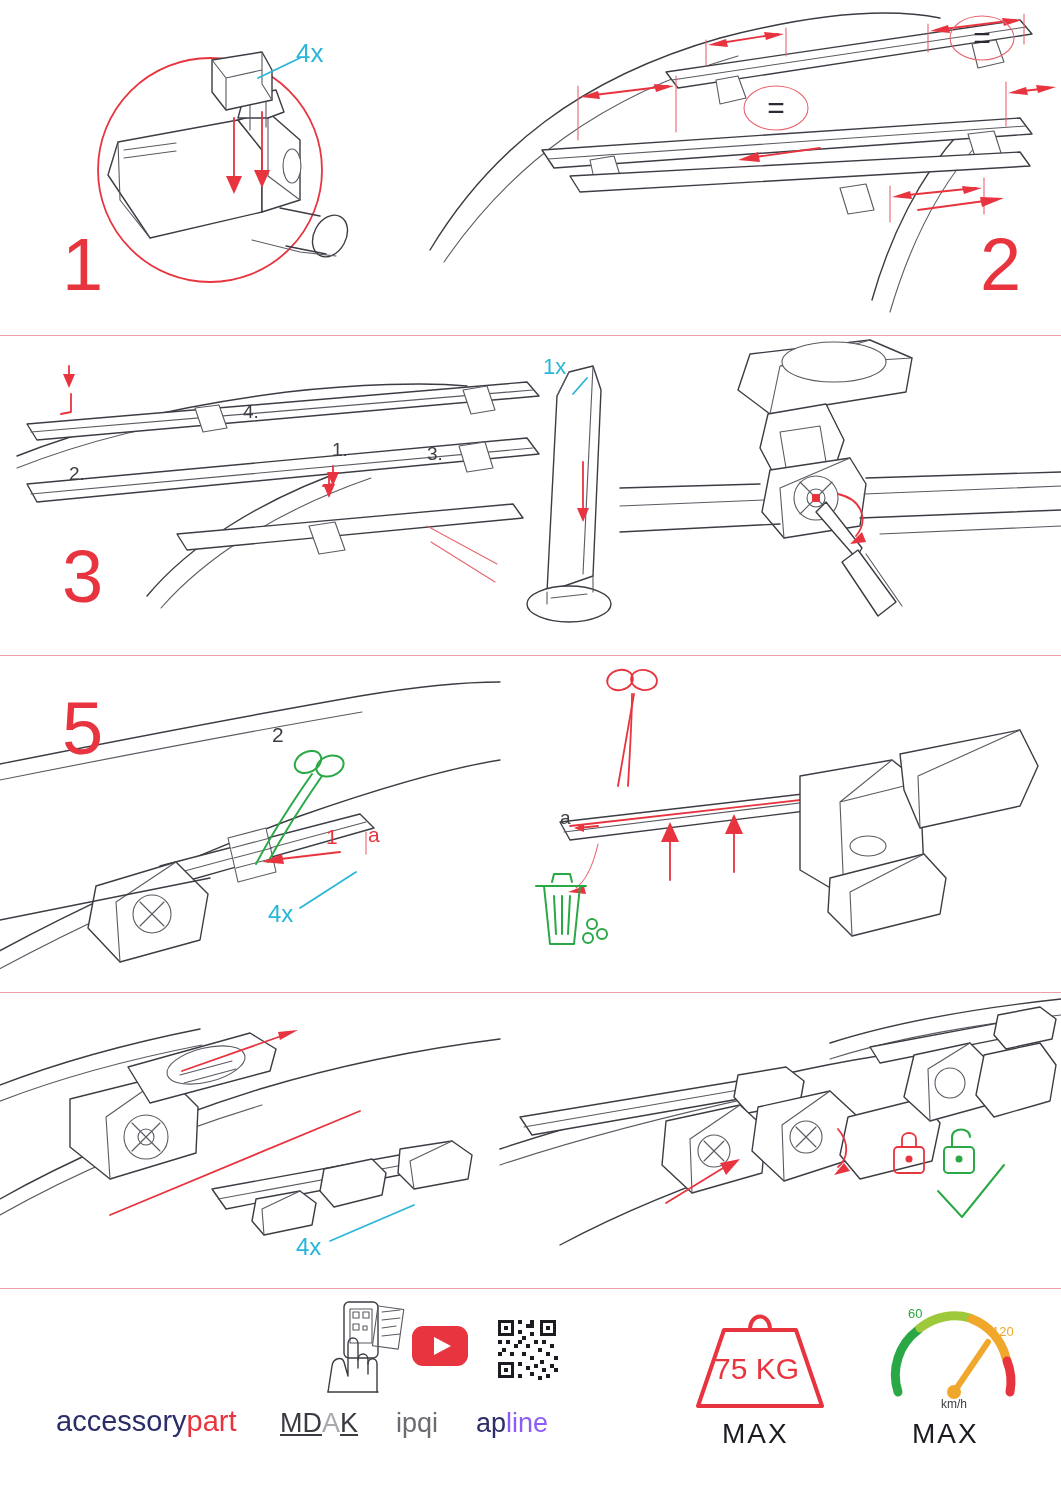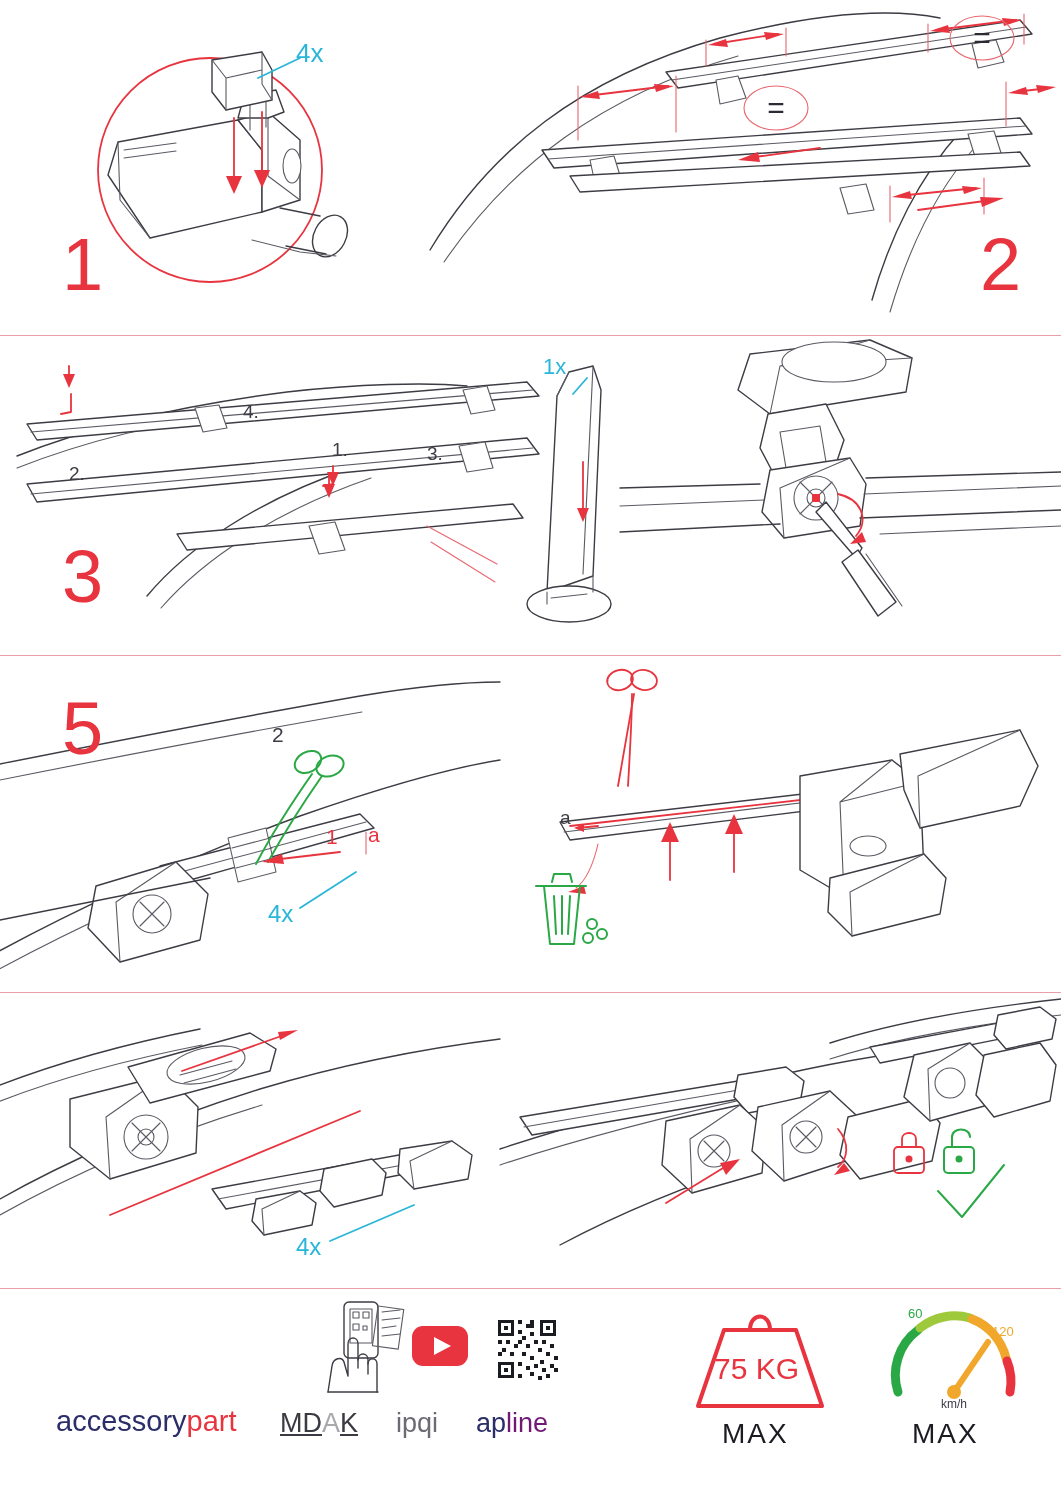--- a/index.html
+++ b/index.html
@@ -46,21 +46,21 @@
   .sub{
     position:absolute;left:56px;top:115px;font-size:29px;color:#2b2e68;
     font-family:"Liberation Sans", sans-serif;
   }
   .sub .accent{color:#e8343f;}
   .logos{position:absolute;left:280px;top:118px;display:flex;align-items:baseline;gap:38px;}
   .logo{font-size:27px;color:#6b6b73;font-family:"Liberation Sans", sans-serif;}
   .logo .dk{color:#3a3a42;text-decoration:underline;}
   .logo .mid{color:#a8a8ad;}
   .logo .apl-a{color:#2b2e68;}
-  .logo .apl-b{color:#701a75;}
+  .logo .apl-b{color:#8b5cf6;}
   .maxlabel{
     position:absolute;font-size:28px;letter-spacing:2px;color:#1b1b22;
     font-family:"Liberation Sans", sans-serif;
     text-align:right;
   }
   .weighttxt{
     position:absolute;font-size:30px;color:#e8343f;font-family:"Liberation Sans", sans-serif;
   }
 </style>
 </head>

